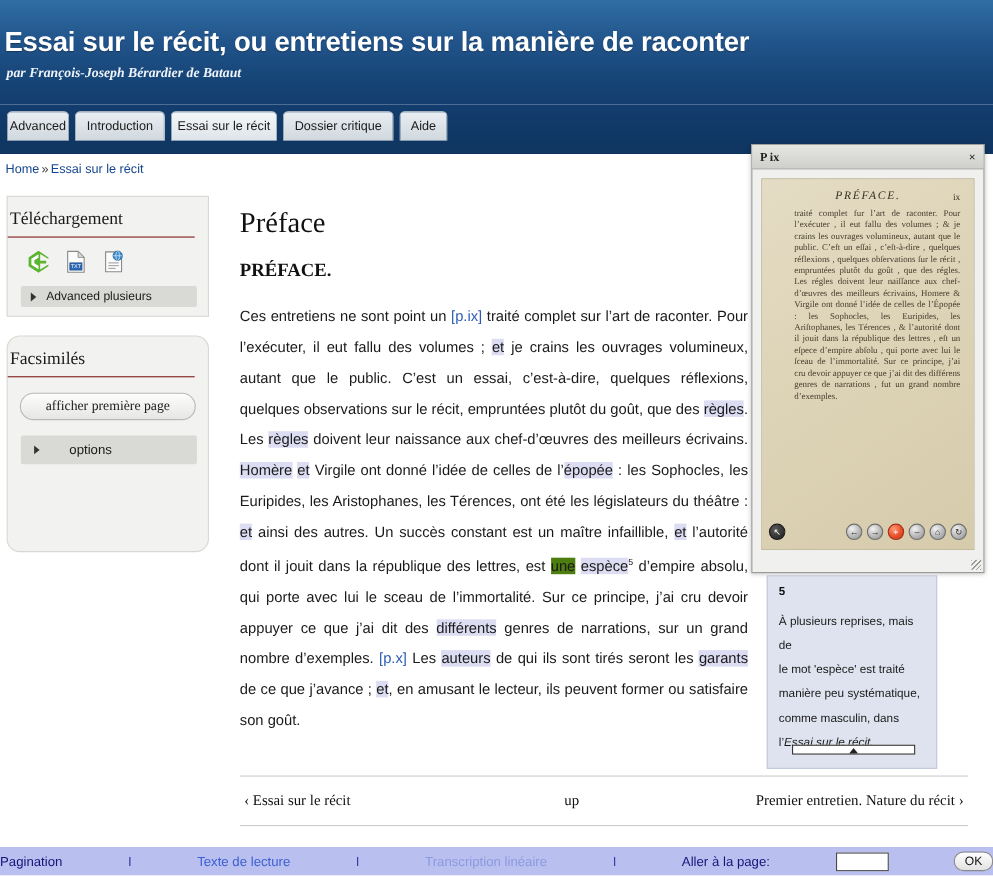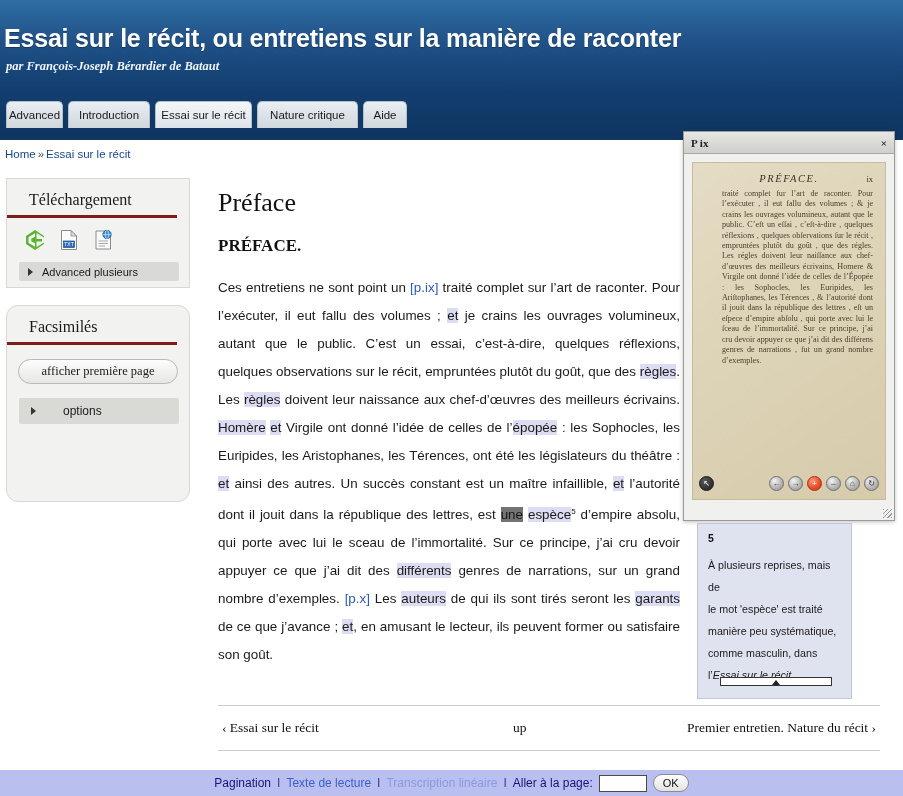--- a/index.html
+++ b/index.html
@@ -60,22 +60,22 @@
   
   .side-block {
     position:absolute; left:6px; width:184px;
     background:#f2f2f0; border:1px solid #d8d8d4;
   }
   #block-download { top:178px; height:110px; }
   #block-facs { top:305px; height:197px;border-radius:12px; }
   .side-title {
     font-family:"Liberation Serif", serif;
     font-size:16px; color:#1a1a1a;
-    padding:12px 0 6px 22px;
-    border-bottom:3px solid #7f1d1d;
+    padding:12px 0 6px 2px;
+    border-bottom:1px solid #7f1d1d;
     margin:0 12px 0 0;
   }
   .dl-icons { display:flex; gap:10px; padding:10px 0 6px 16px; align-items:flex-start; }
   .dl-icon { width:24px; height:24px; cursor:pointer; position:relative; }
 
   .collapser {
     margin:4px 10px 0 12px; height:19px;
     background:#d9d9d5; border-radius:2px;
     display:flex; align-items:center; gap:9px;
     padding-left:9px; font-size:11px; color:#1a1a1a; cursor:pointer;
@@ -105,38 +105,38 @@
     font-family:"Liberation Serif", serif;
     font-size:17px; font-weight:bold; color:#111;
     margin:0 0 18px 0;
   }
   p.body-text {
     font-size:13.4px; line-height:28px; color:#1a1a1a;
     text-align:justify; margin:0;
   }
   .pnum { color:#2a5bb8; }
   .hl { background:#dcdcf2; }
-  .hl-y { background:#737373; }
+  .hl-y { background:#4d7c0f; }
   sup.fn { font-size:8px; vertical-align:super; color:#111; cursor:pointer; }
 
   
   .pager {
     position:absolute; left:218px; top:705px; width:662px; height:46px;
     border-top:1px solid #ccc; border-bottom:1px solid #ccc;
     font-family:"Liberation Serif", serif; font-size:13.5px;
   }
   .pager a { color:#111; text-decoration:none; cursor:pointer; }
   .pg-prev { position:absolute; left:4px; top:14px; }
   .pg-up   { position:absolute; left:295px; top:14px; }
   .pg-next { position:absolute; right:4px; top:14px; }
 
   
   .footer {
     position:absolute; left:0; bottom:0; width:903px; height:26px;
-    background:#b9bfee; display:flex; align-items:center; justify-content:center;
+    background:#b9bfee; display:flex; align-items:center; justify-content:space-between;
     gap:6px; font-size:12px; color:#1a1a7a;
   }
   .footer .sep { color:#3a3aa0; }
   .f-active { color:#15157a; font-weight:normal; }
   .f-link { color:#3b5fd0; cursor:pointer; }
   .f-link.dim { color:#8c9ae0; }
   .page-input {
     width:48px; height:17px; border:1px solid #4a4a4a; background:#fff;
     font-size:11px; padding:0 2px;
   }
@@ -230,21 +230,21 @@
 
   <div class="site-header">
     <div class="site-title">Essai sur le récit, ou entretiens sur la manière de raconter</div>
     <div class="site-subtitle">par François-Joseph Bérardier de Bataut</div>
   </div>
 
   <div class="tabbar">
     <div class="tab" style="left:6px;width:57px;">Advanced</div>
     <div class="tab" style="left:68px;width:82px;">Introduction</div>
     <div class="tab active" style="left:155px;width:97px;">Essai sur le récit</div>
-    <div class="tab" style="left:257px;width:101px;">Nature critique</div>
+    <div class="tab" style="left:257px;width:101px;">Dossier critique</div>
     <div class="tab" style="left:363px;width:44px;">Aide</div>
   </div>
 
   <div class="breadcrumb">
     <a>Home</a><span class="sep">»</span><a>Essai sur le récit</a>
   </div>
 
   <div class="side-block" id="block-download">
     <div class="side-title">Téléchargement</div>
     <div class="dl-icons">

